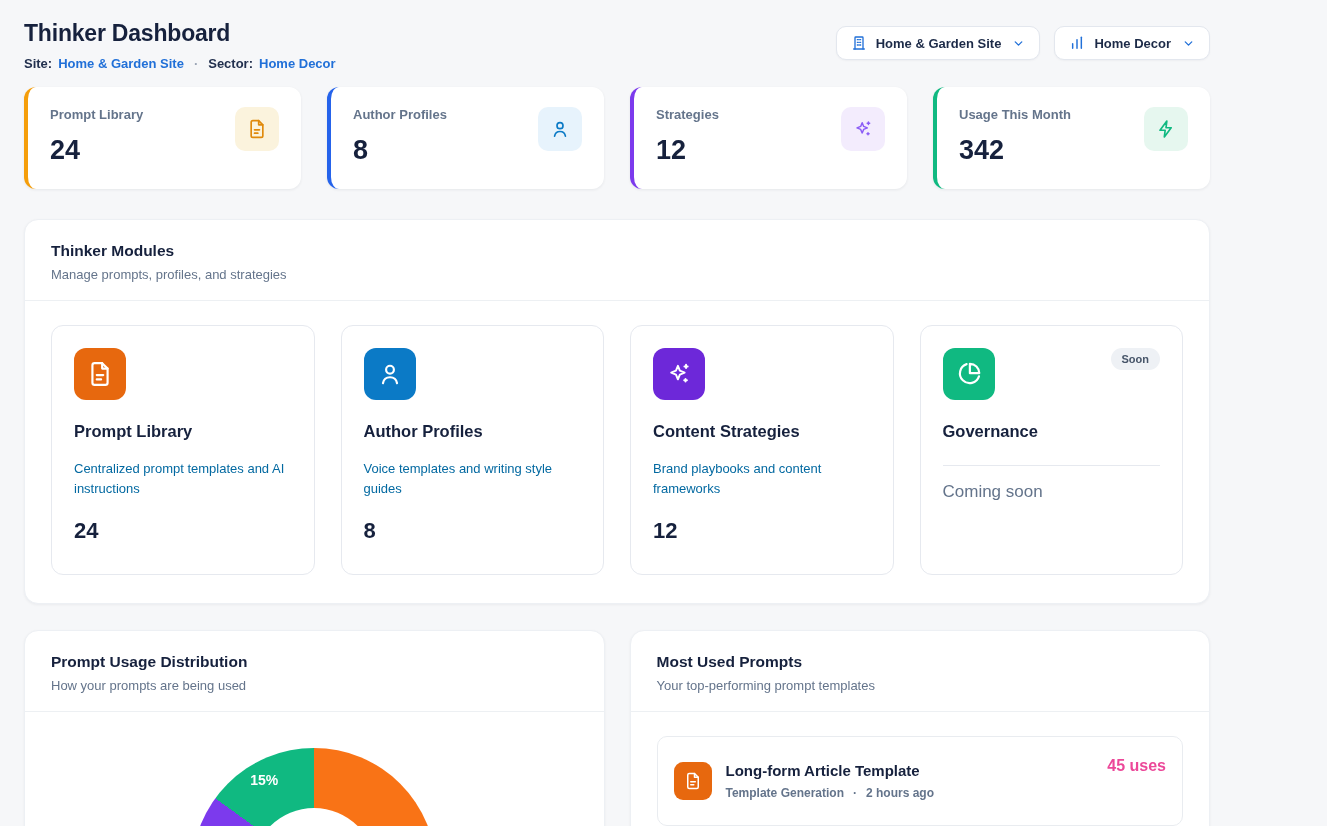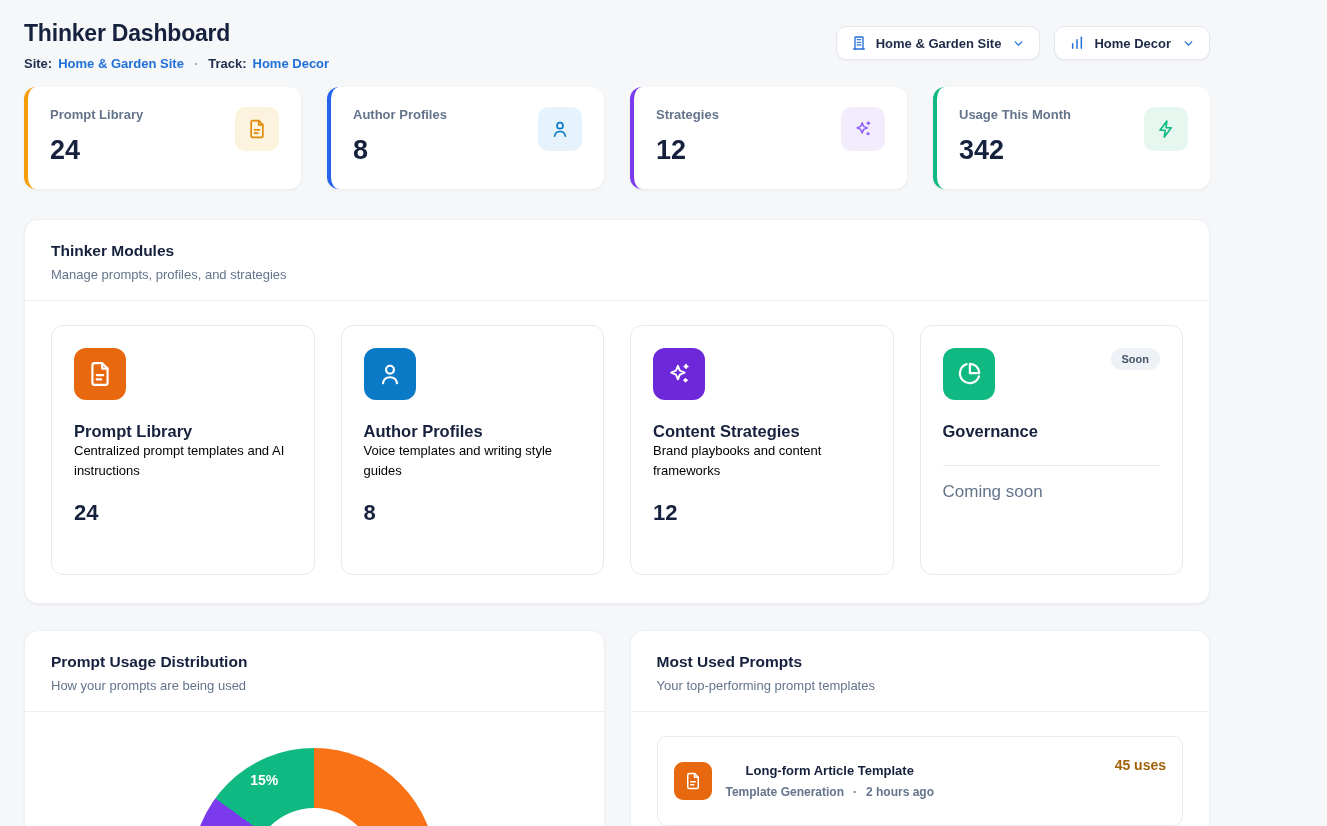--- a/index.html
+++ b/index.html
@@ -51,21 +51,21 @@
   .card-sub { font-size:13px; color:#64748b; margin-top:7px; }
   .divider { border-top:1px solid #edf0f3; }
   .modules-grid { display:grid; grid-template-columns:repeat(4,1fr); gap:26px; padding:24px 26px 28px; }
   .module-card { border:1px solid #e6e9ef; border-radius:12px; padding:22px; position:relative; background:#fff; cursor:pointer; min-height:250px; }
   .module-icon { width:52px; height:52px; border-radius:12px; display:flex; align-items:center; justify-content:center; color:#fff; }
   .m-orange { background:#e7680e; }
   .m-blue   { background:#0b7ac6; }
   .m-purple { background:#6d28d9; }
   .m-green  { background:#10b981; }
   .module-title { font-size:16.5px; font-weight:800; color:#16213d; margin-top:22px; }
-  .module-desc { font-size:13px; color:#000000; margin-top:0; line-height:1.5; max-width:230px; }
+  .module-desc { font-size:13px; color:#0369a1; margin-top:18px; line-height:1.5; max-width:230px; }
   .module-value { font-size:22px; font-weight:800; color:#16213d; margin-top:20px; }
   .soon-badge { position:absolute; top:22px; right:22px; background:#eef1f5; color:#475569; font-size:11px; font-weight:700; padding:5px 11px; border-radius:999px; }
   .module-divider { border-top:1px solid #e6e9ef; margin-top:24px; }
   .coming-soon { font-size:17px; color:#64748b; margin-top:16px; }
 
   
   .bottom-grid { display:grid; grid-template-columns:1fr 1fr; gap:25px; margin-top:26px; }
   .panel { background:#fff; border-radius:14px; border:1px solid #edf0f4; box-shadow:0 1px 3px rgba(16,24,40,.05); height:430px; overflow:hidden; }
 
   .chart-area { position:relative; height:340px; }
@@ -80,39 +80,39 @@
   }
   .donut::after { content:""; position:absolute; inset:60px; border-radius:50%; background:#fff; }
   .slice-label { position:absolute; left:58px; top:24px; width:34px; text-align:left; color:#fff; font-size:14px; font-weight:700; z-index:2; }
 
   .prompt-list { padding:24px 26px; }
   .prompt-item {
     display:flex; align-items:center; gap:14px; border:1px solid #e9ecf0; border-radius:10px;
     padding:16px; min-height:90px; background:#fff; cursor:pointer;
   }
   .prompt-icon { width:38px; height:38px; border-radius:9px; background:#e7680e; color:#fff; display:flex; align-items:center; justify-content:center; flex:0 0 auto; }
-  .prompt-title { font-size:13px; font-weight:800; color:#16213d;text-align:center; }
+  .prompt-title { font-size:15px; font-weight:800; color:#16213d; }
   .prompt-meta { font-size:12px; color:#64748b; margin-top:7px; display:flex; align-items:center; gap:9px; font-weight:600; }
-  .uses-badge { margin-left:auto; align-self:flex-start; margin-top:4px; font-size:14px; font-weight:800; color:#a16207; white-space:nowrap; }
+  .uses-badge { margin-left:auto; align-self:flex-start; margin-top:4px; font-size:16px; font-weight:800; color:#ec4899; white-space:nowrap; }
 
   svg { display:block; }
 </style>
 </head>
 <body>
 
 <div class="viewport">
 
   <div class="topbar">
     <div>
       <h1>Thinker Dashboard</h1>
       <div class="breadcrumb">
         <span>Site:</span>
         <a class="bc-link">Home &amp; Garden Site</a>
         <span class="bc-dot">·</span>
-        <span>Track:</span>
+        <span>Sector:</span>
         <a class="bc-link">Home Decor</a>
       </div>
     </div>
     <div class="selectors">
       <button class="selector">
         <span class="sel-icon">
           <svg width="16" height="16" viewBox="0 0 24 24" fill="none" stroke="currentColor" stroke-width="2" stroke-linecap="round" stroke-linejoin="round">
               <path d="M4 21h16"></path>
               <path d="M6 21V4a1 1 0 0 1 1-1h10a1 1 0 0 1 1 1v17"></path>
               <path d="M9.5 7h1.5M13 7h1.5M9.5 11h1.5M13 11h1.5M9.5 15h1.5M13 15h1.5"></path>

